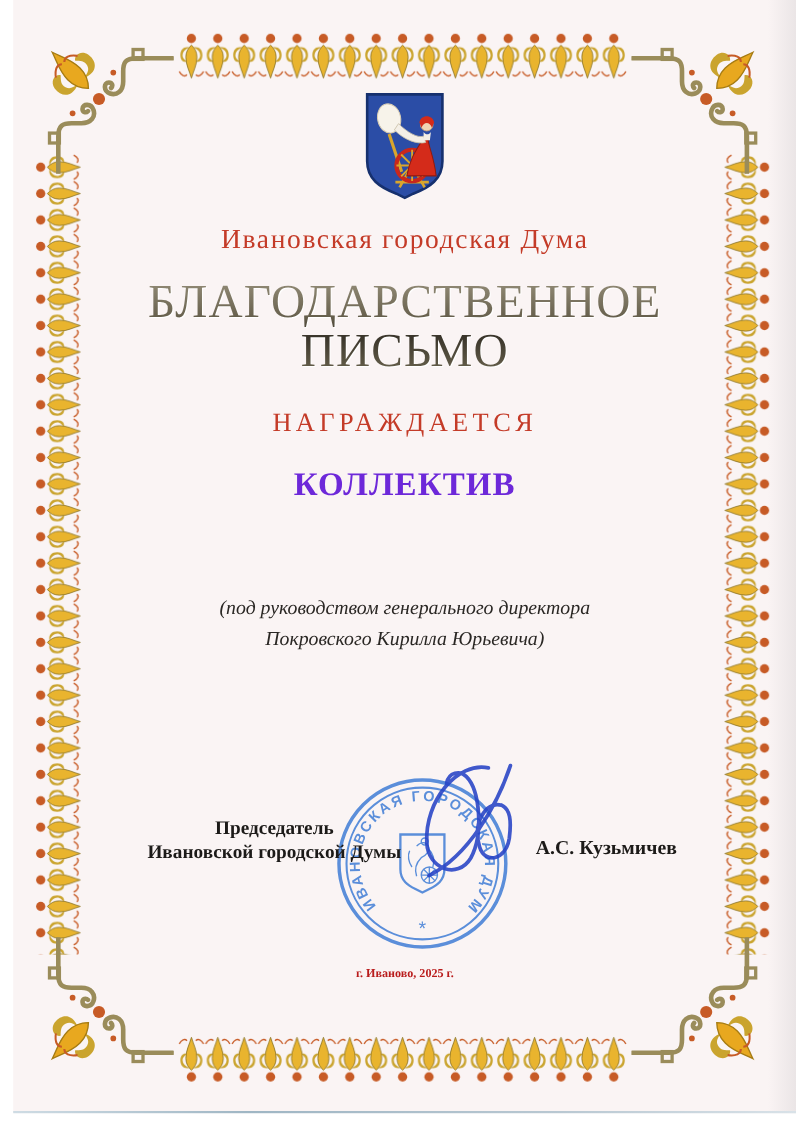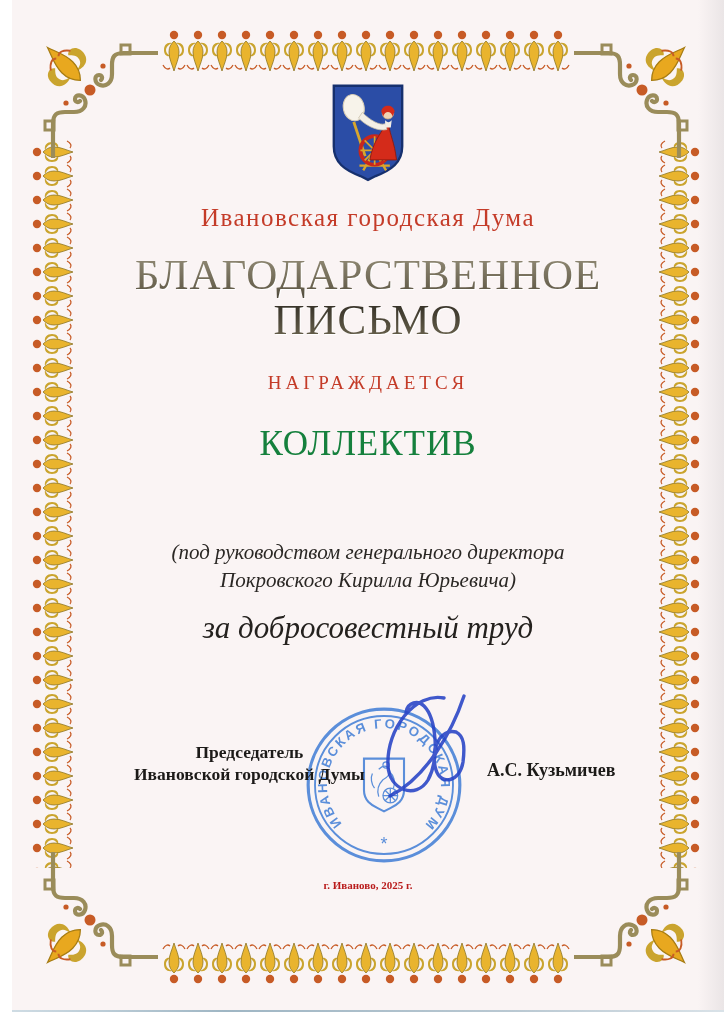--- a/index.html
+++ b/index.html
@@ -33,24 +33,24 @@
   .strip-right{right:22px;top:140px;bottom:144px;width:46px;}
   .strip svg,.corner svg{display:block;width:100%;height:100%;}
   
   .cline{position:absolute;left:0;right:0;text-align:center;}
   .org{top:204px;color:#c43b28;font-size:25px;letter-spacing:1.5px;}
   .title{top:252px;font-size:43px;letter-spacing:1px;line-height:45px;
     background:linear-gradient(180deg,#97907b 0%,#6a6350 38%,#39342a 60%,#6e6751 100%);
     -webkit-background-clip:text;background-clip:text;color:transparent;
     filter:drop-shadow(1.5px 1.5px 0px rgba(255,255,255,0.95));
   }
-  .award{top:372px;color:#c43b28;font-size:19px;letter-spacing:4px;}
-  .recipient{top:424px;font-size:35px;font-weight:normal;letter-spacing:1px;color:#15803d;}
+  .award{top:372px;color:#c43b28;font-size:24px;letter-spacing:4px;}
+  .recipient{top:424px;font-size:30px;font-weight:bold;letter-spacing:1px;color:#6d28d9;}
   .detail{top:466px;font-size:25px;font-weight:bold;line-height:24px;color:#1c1a18;}
-  .paren{top:538px;font-style:italic;font-size:21px;line-height:28px;color:#2a2724;}
+  .paren{top:538px;font-style:italic;font-size:18px;line-height:28px;color:#2a2724;}
   .reason{top:610px;font-style:italic;font-size:31px;line-height:35px;color:#24211e;}
   .signer{position:absolute;left:122px;top:741px;font-weight:bold;font-size:17.5px;line-height:22px;color:#1c1a18;text-align:center;}
   .signer-name{position:absolute;left:475px;top:760px;font-weight:bold;font-size:18px;color:#1c1a18;}
   .footer{top:879px;font-weight:bold;font-size:11px;color:#b91c1c;}
   .emblem{position:absolute;left:50%;top:82px;transform:translateX(-50%);width:76px;height:102px;}
   .stamp{position:absolute;left:293px;top:706px;width:158px;height:158px;opacity:0.92;}
   .signature{position:absolute;left:316px;top:688px;width:156px;height:146px;}
 </style>
 </head>
 <body>
@@ -237,21 +237,21 @@
   <div class="cline award">НАГРАЖДАЕТСЯ</div>
   <div class="cline recipient">КОЛЛЕКТИВ</div>
   <div class="cline detail">
     <br>
   </div>
   <div class="cline paren">
     <span>(под руководством генерального директора</span><br>
     <span>Покровского Кирилла Юрьевича)</span>
   </div>
   <div class="cline reason">
-    <span>за добросовестный труд</span><br>
+    <br>
   </div>
 
   <div class="stamp">
     <svg viewBox="0 0 150 150">
       <defs>
         <path id="stamp-arc" d="M36.8,113.2 A54,54 0 1 1 113.2,113.2" fill="none"></path>
       </defs>
       <circle cx="75" cy="75" r="72" fill="none" stroke="#4e86d8" stroke-width="3"></circle>
       <circle cx="75" cy="75" r="65.5" fill="none" stroke="#4e86d8" stroke-width="1.8"></circle>
       <text font-family="Liberation Sans, DejaVu Sans, sans-serif" font-size="12.5" letter-spacing="2.2" fill="#4e86d8" font-weight="bold">

